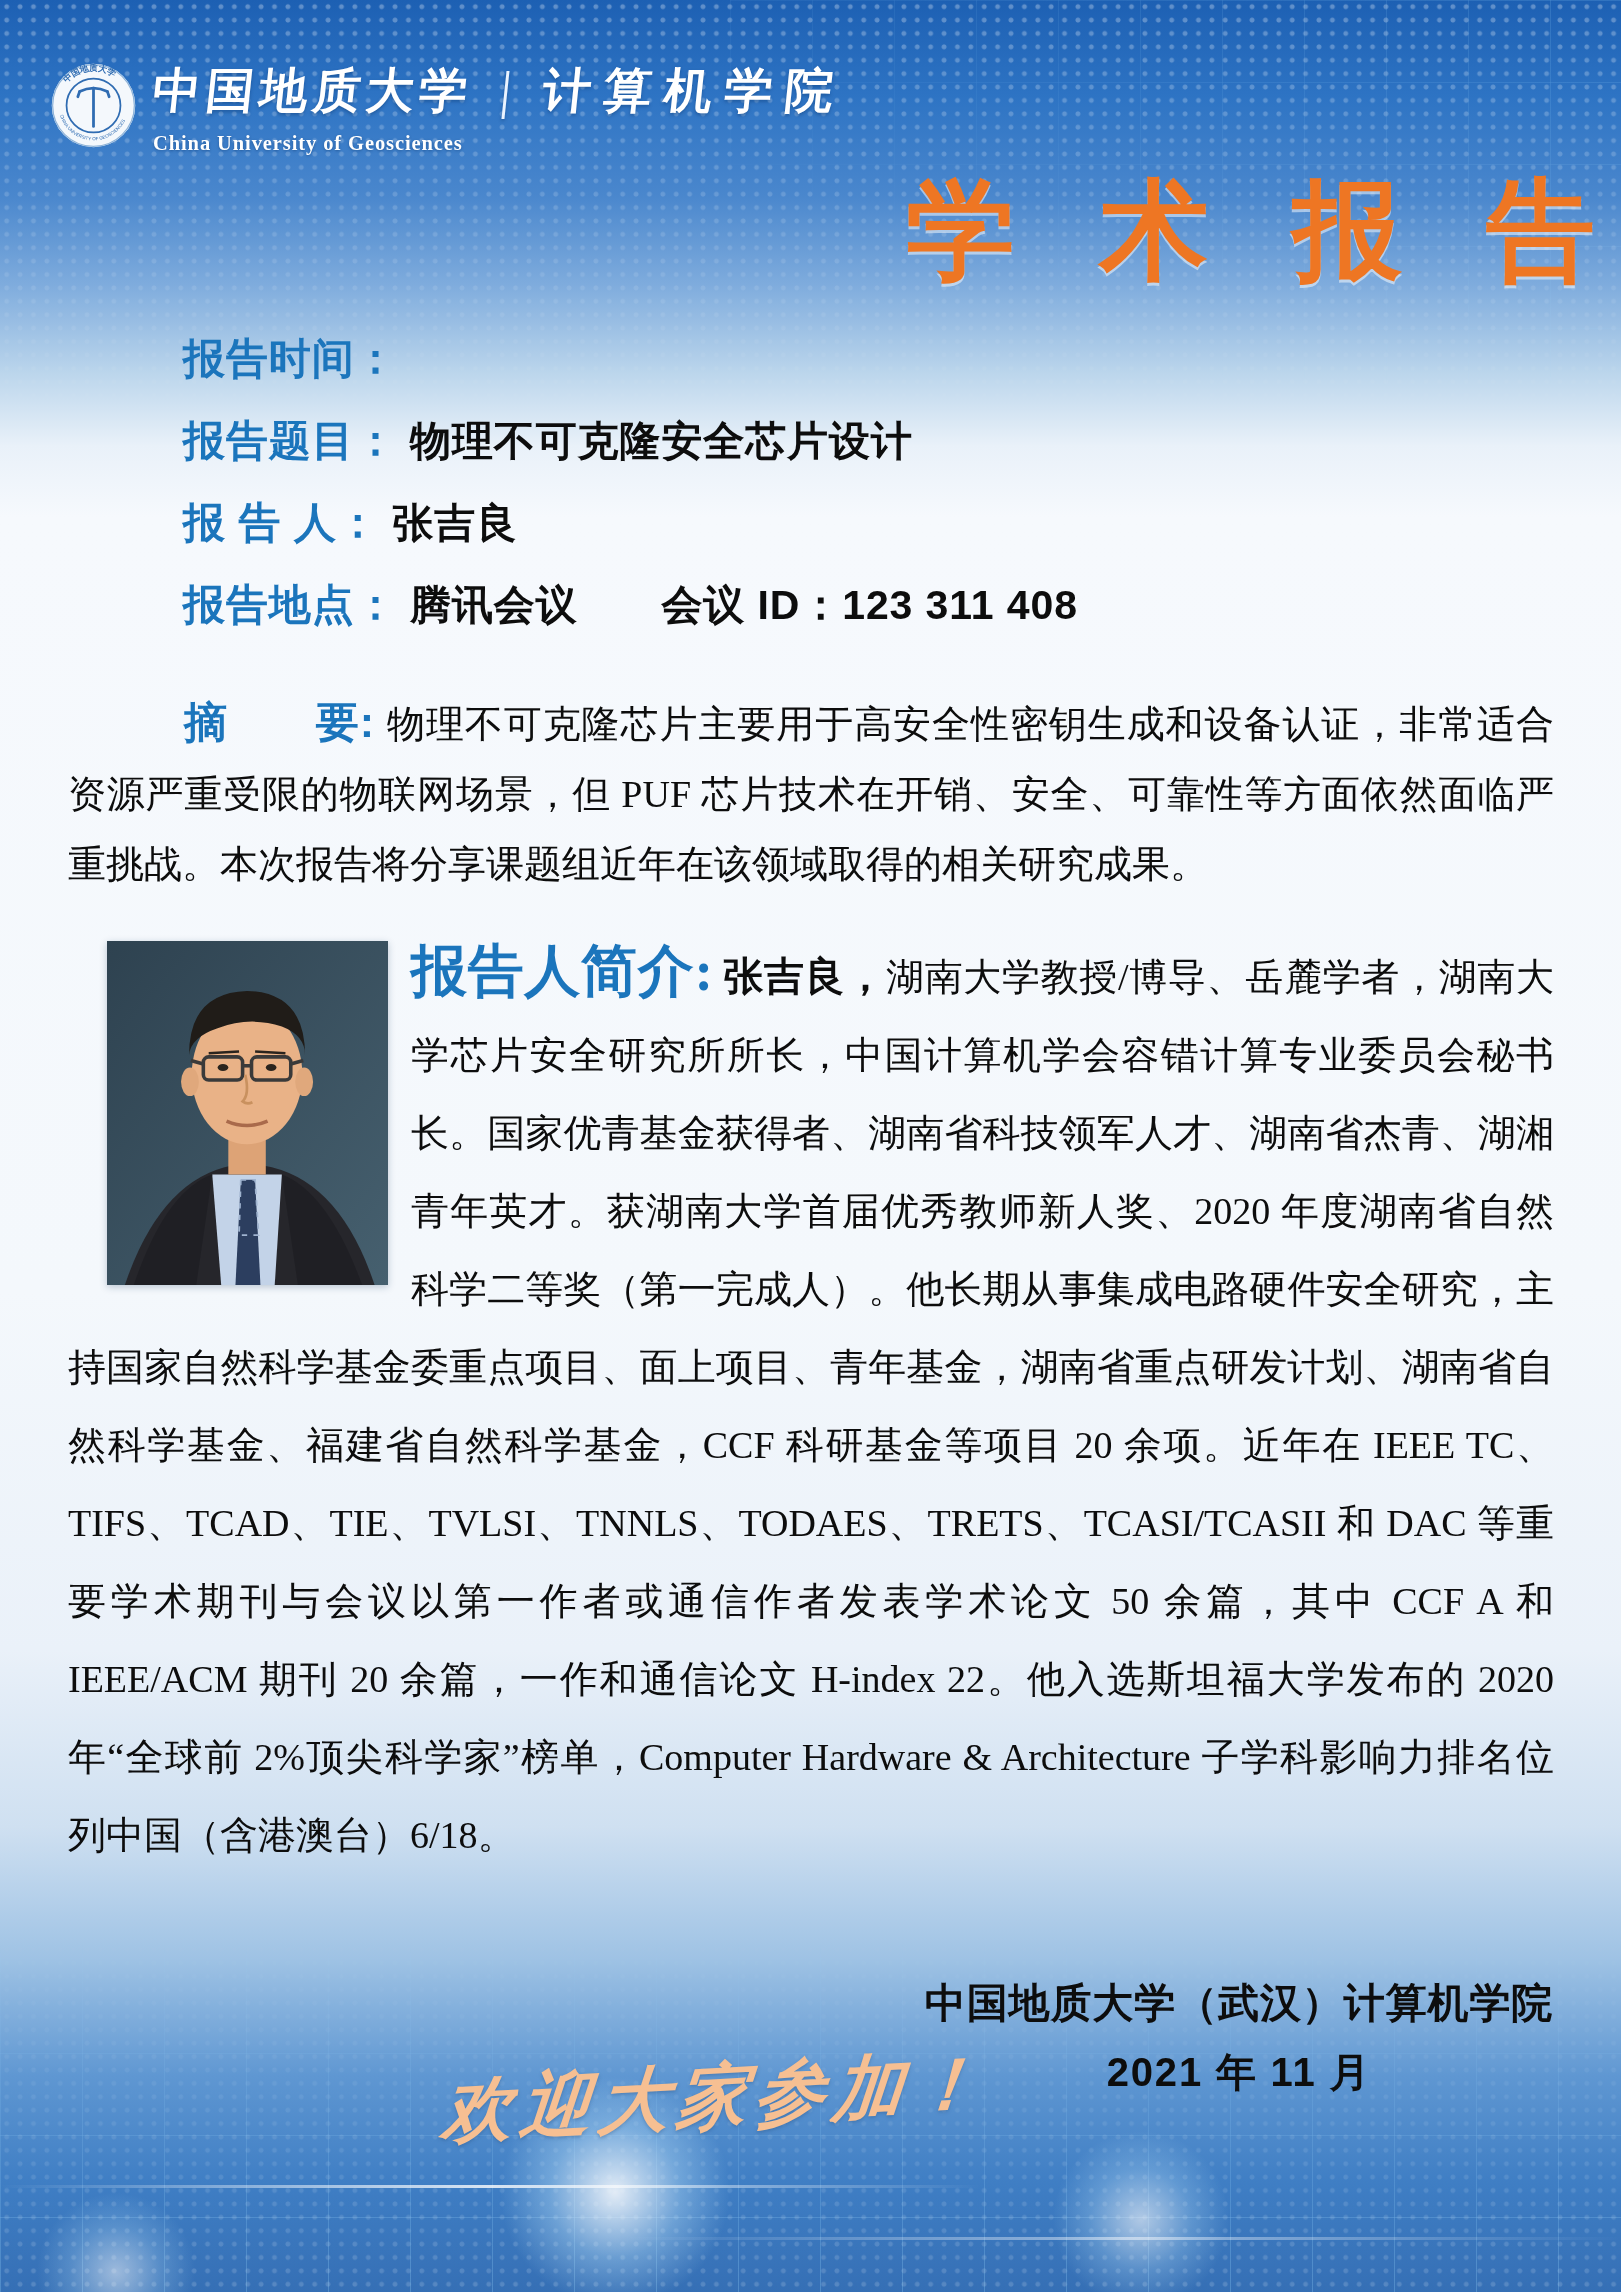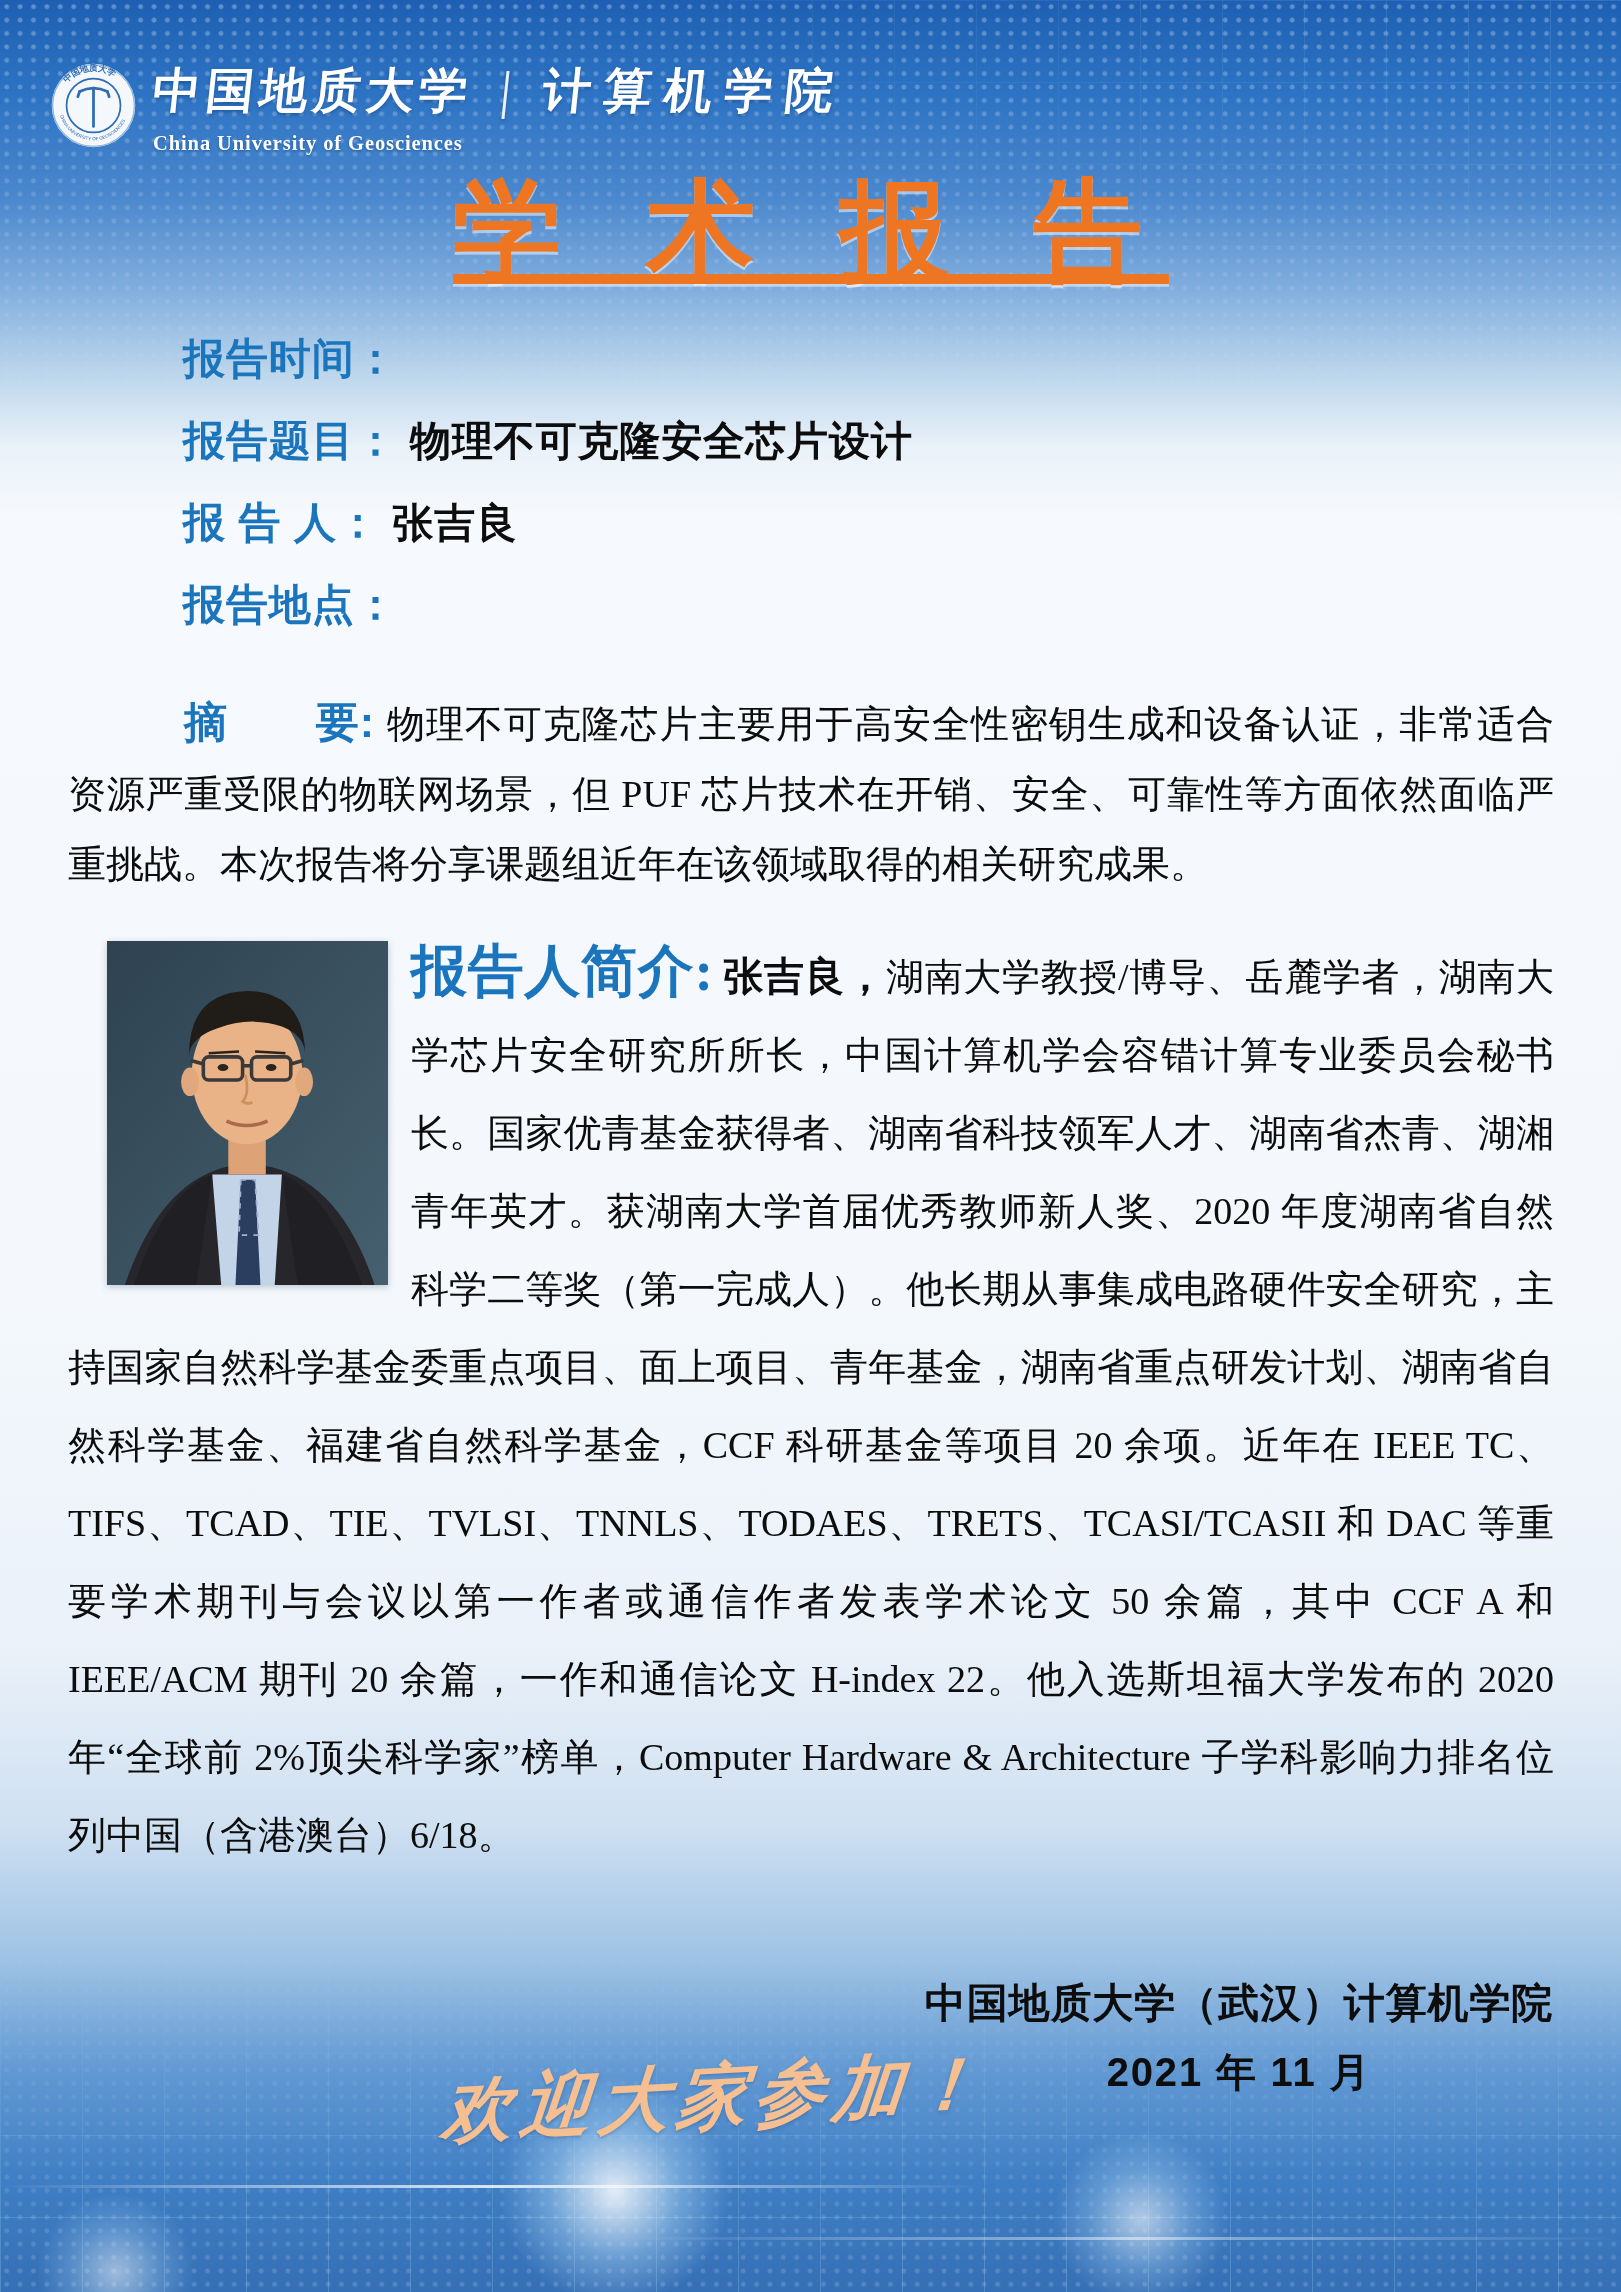--- a/index.html
+++ b/index.html
@@ -41,23 +41,23 @@
   
   .emblem{position:absolute;left:50px;top:62px;width:87px;height:87px;}
   .brand{position:absolute;left:153px;top:59px;color:#fff;}
   .brand .cn{font-size:48px;font-weight:bold;letter-spacing:5.3px;transform:skewX(-6deg);
     text-shadow:0 1.8px 3.6px rgba(0,40,90,.35);white-space:nowrap;}
   .brand .cn .school{letter-spacing:12.5px;}
   .brand .cn .bar{font-weight:normal;padding:0 9px;color:#eaf3ff;}
   .brand .en{font-family:"Liberation Serif",serif;font-size:20.5px;font-weight:bold;
     letter-spacing:0.9px;margin-top:9px;text-shadow:0 0.9px 2.7px rgba(0,40,90,.4);}
   
-  .big-title{position:absolute;left:0;top:171px;width:100%;text-align:center;
+  .big-title{position:absolute;left:0;top:171px;width:100%;text-align:right;
     font-size:109px;font-weight:bold;color:#ee7623;letter-spacing:27px;line-height:1.1;
-    text-shadow:0 2.7px 0 rgba(255,255,255,.5);white-space:nowrap;text-decoration:underline;}
+    text-shadow:0 2.7px 0 rgba(255,255,255,.5);white-space:nowrap;}
   
   .info{position:absolute;left:183px;top:331px;text-align:right;}
   .info .row{display:flex;align-items:baseline;margin-bottom:26px;white-space:nowrap;}
   .info .lbl{color:#1b75bc;font-size:42px;font-weight:bold;letter-spacing:0.9px;}
   .info .val{color:#0d0d0d;font-size:41px;font-weight:bold;margin-left:12.5px;letter-spacing:0.9px;}
   
   .abstract{position:absolute;left:68px;width:1486px;top:649px;
     font-family:"Liberation Serif","DejaVu Serif",serif;
     font-size:38px;line-height:70px;color:#0d0d0d;text-align:justify;text-indent:116px;}
   .abstract .lbl{font-family:"Liberation Sans",sans-serif;color:#1b75bc;
@@ -133,20 +133,21 @@
     <div class="row">
       <span class="lbl">报告题目：</span>
       <span class="val">物理不可克隆安全芯片设计</span>
     </div>
     <div class="row">
       <span class="lbl">报 告 人：</span>
       <span class="val">张吉良</span>
     </div>
     <div class="row">
       <span class="lbl">报告地点：</span>
+      <span class="val">腾讯会议　　会议 ID：123 311 408</span>
     </div>
   </div>
 
   <p class="abstract"><span class="lbl">摘　　要:</span><span class="lbl"> </span><span>物理不可克隆芯片主要用于高安全性密钥生成和设备认证，非常适合资源严重受限的物联网场景，但 PUF 芯片技术在开销、安全、可靠性等方面依然面临严重挑战。本次报告将分享课题组近年在该领域取得的相关研究成果。</span></p>
 
   <div class="bio">
     <svg class="photo" viewBox="0 0 315 386" preserveAspectRatio="none">
       <rect width="315" height="386" fill="#3a4f5e"></rect>
       <rect width="315" height="386" fill="url(#shade)"></rect>
       <defs>

